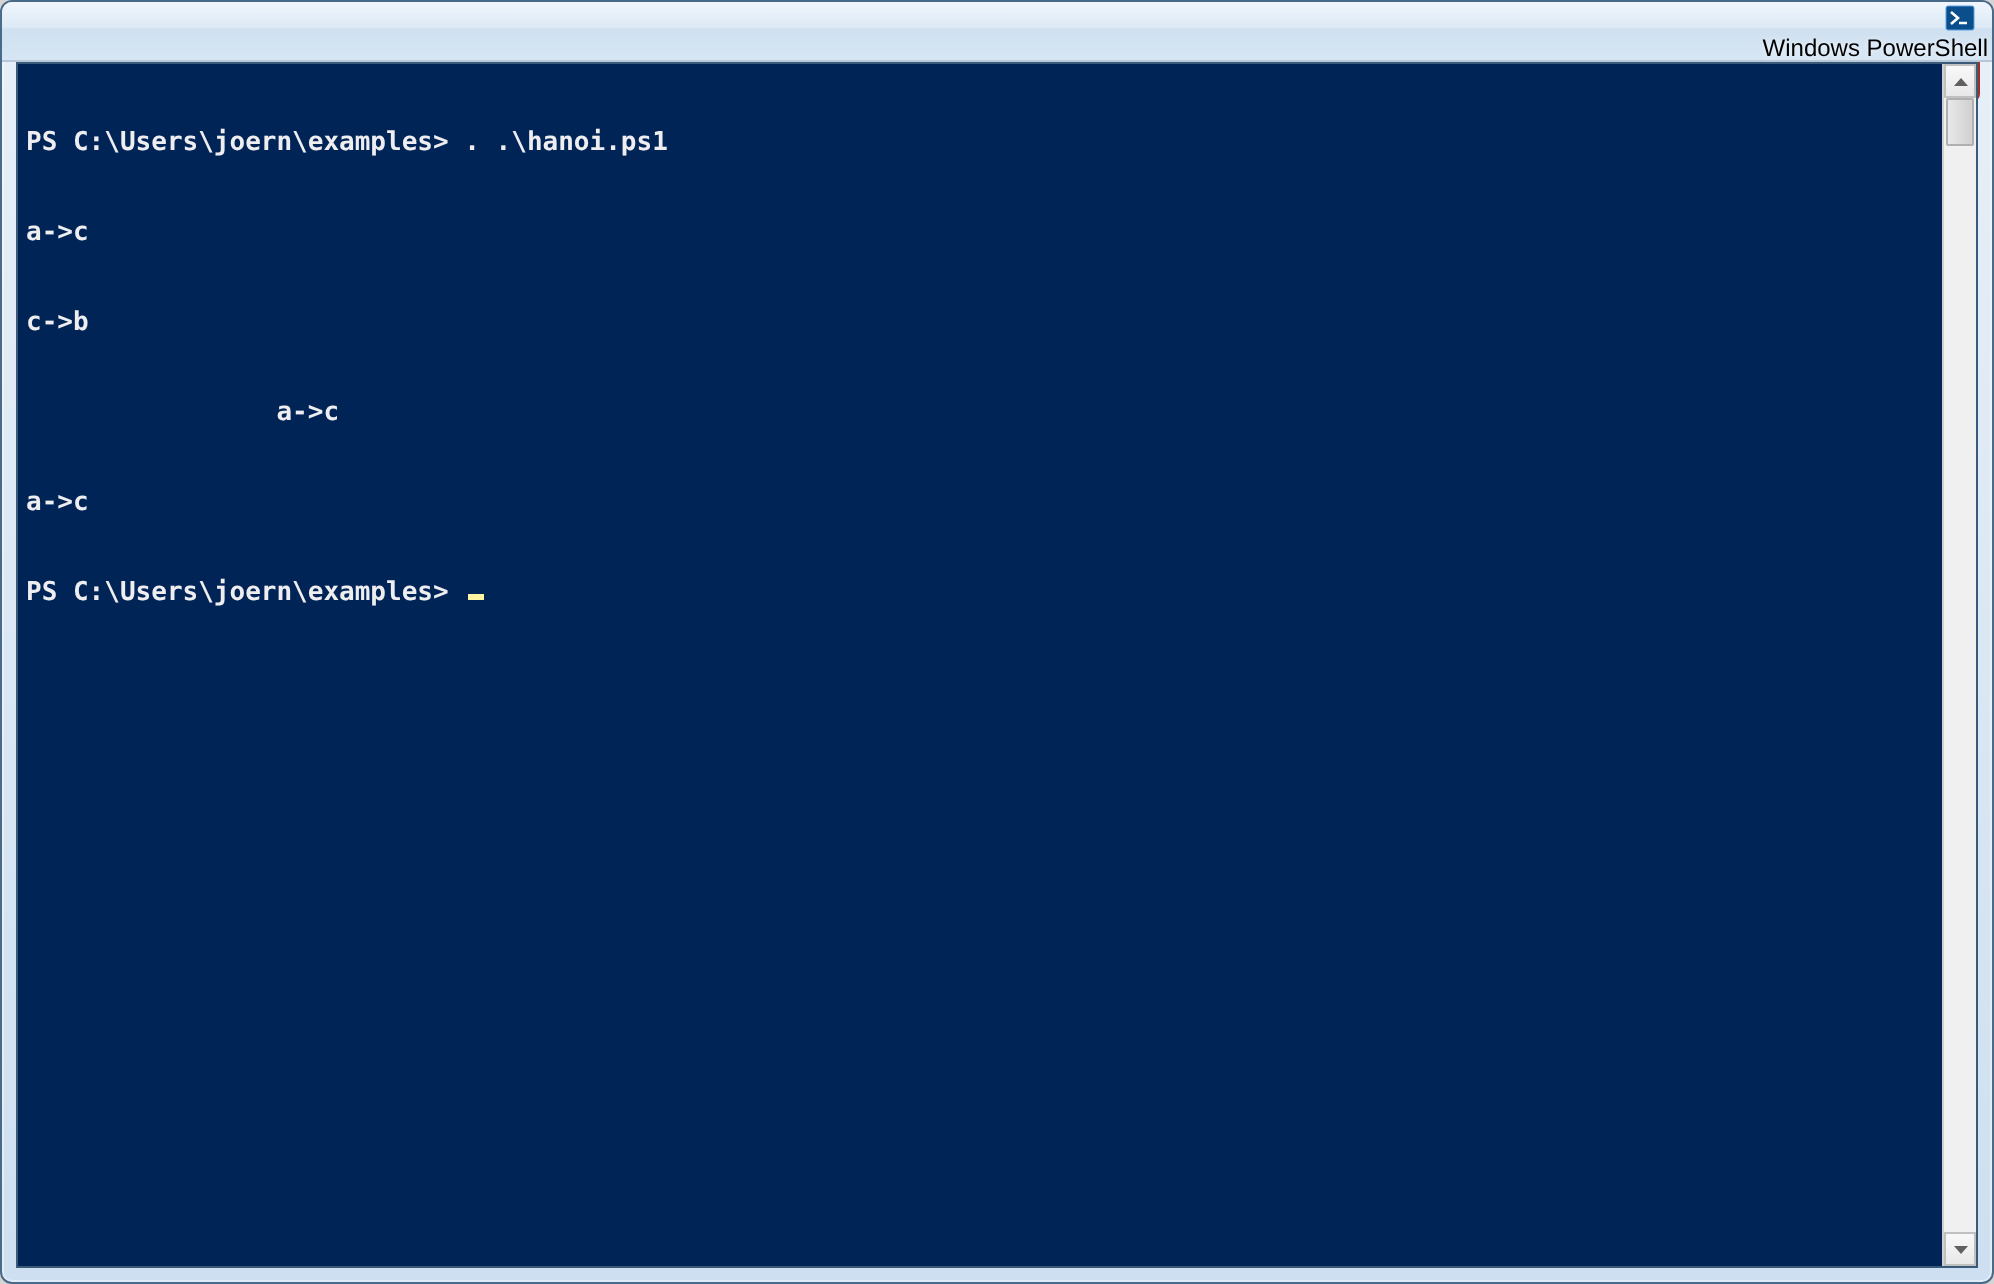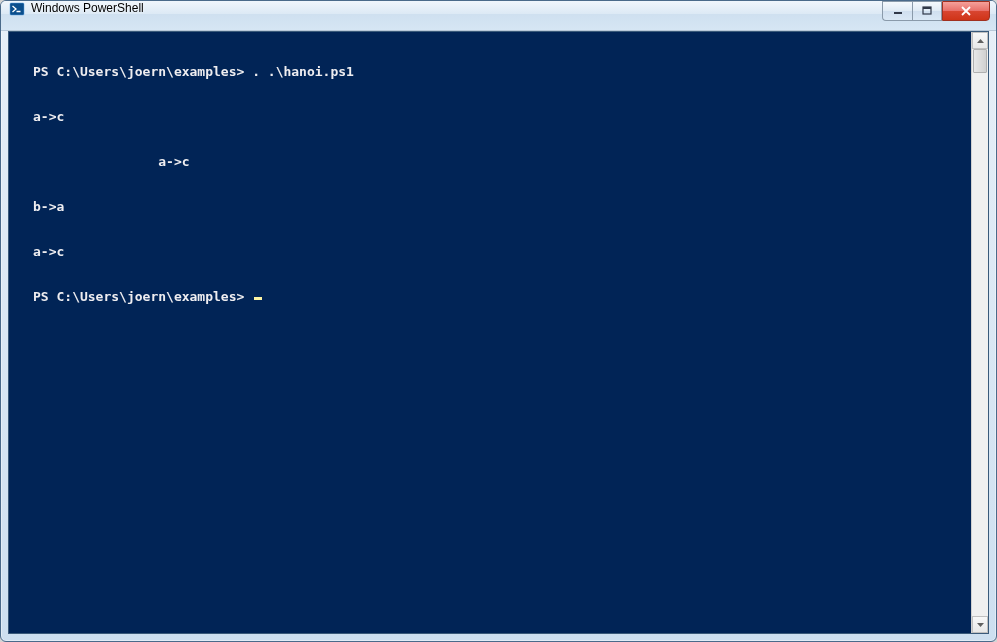--- a/index.html
+++ b/index.html
@@ -25,24 +25,25 @@
       background: linear-gradient(to bottom, #e8f0f8 0%, #cddff0 100%);
       display: flex;
       flex-direction: column;
       box-shadow: 0 0 0 1px rgba(255,255,255,0.4) inset;
     }
     
     .titlebar {
       height: 30px;
       background: linear-gradient(to bottom, #f0f6fc 0%, #dce9f5 45%, #cfe0f0 46%, #d6e6f4 100%);
       display: flex;
-      align-items: flex-start;
+      align-items: flex-end;
       padding: 0 2px 0 8px;
       border-bottom: 1px solid #b8c8d8;
       position: relative;
+      flex-direction: column;
     }
     
     .app-icon {
       width: 16px;
       height: 16px;
       margin-right: 6px;
       display: flex;
       align-items: center;
       justify-content: center;
     }
@@ -88,21 +89,20 @@
       display: block;
     }
     
     .client-area {
       flex: 1;
       margin: 0 7px 7px 7px;
       border: 1px solid #3a5a7a;
       background: #012456;
       display: flex;
       position: relative;
-      padding-left: 20px;
     }
     
     .terminal {
       flex: 1;
       background: #012456;
       padding: 2px 0 0 4px;
       font-family: "Lucida Console", "Consolas", monospace;
       font-size: 13px;
       line-height: 15px;
       color: #eeedf0;
@@ -200,22 +200,22 @@
           <path d="M2 1 L10 9 M10 1 L2 9" stroke="#fff" stroke-width="1.8"></path>
         </svg>
       </div>
     </div>
   </div>
 
   <div class="client-area">
     <div class="terminal">
       <div class="terminal-line">PS C:\Users\joern\examples&gt; . .\hanoi.ps1</div>
       <div class="terminal-line">a-&gt;c</div>
+      <div class="terminal-line">c-&gt;b</div>
       <div class="terminal-line">                a-&gt;c</div>
-      <div class="terminal-line">b-&gt;a</div>
       <div class="terminal-line">a-&gt;c</div>
       <div class="terminal-line prompt-line"><span>PS C:\Users\joern\examples&gt; </span><span class="cursor"></span></div>
     </div>
 
     <div class="scrollbar">
       <div class="scroll-btn">
         <svg width="7" height="4" viewBox="0 0 7 4">
             <path d="M3.5 0 L7 4 L0 4 Z" fill="#606060"></path>
           </svg>
       </div>

